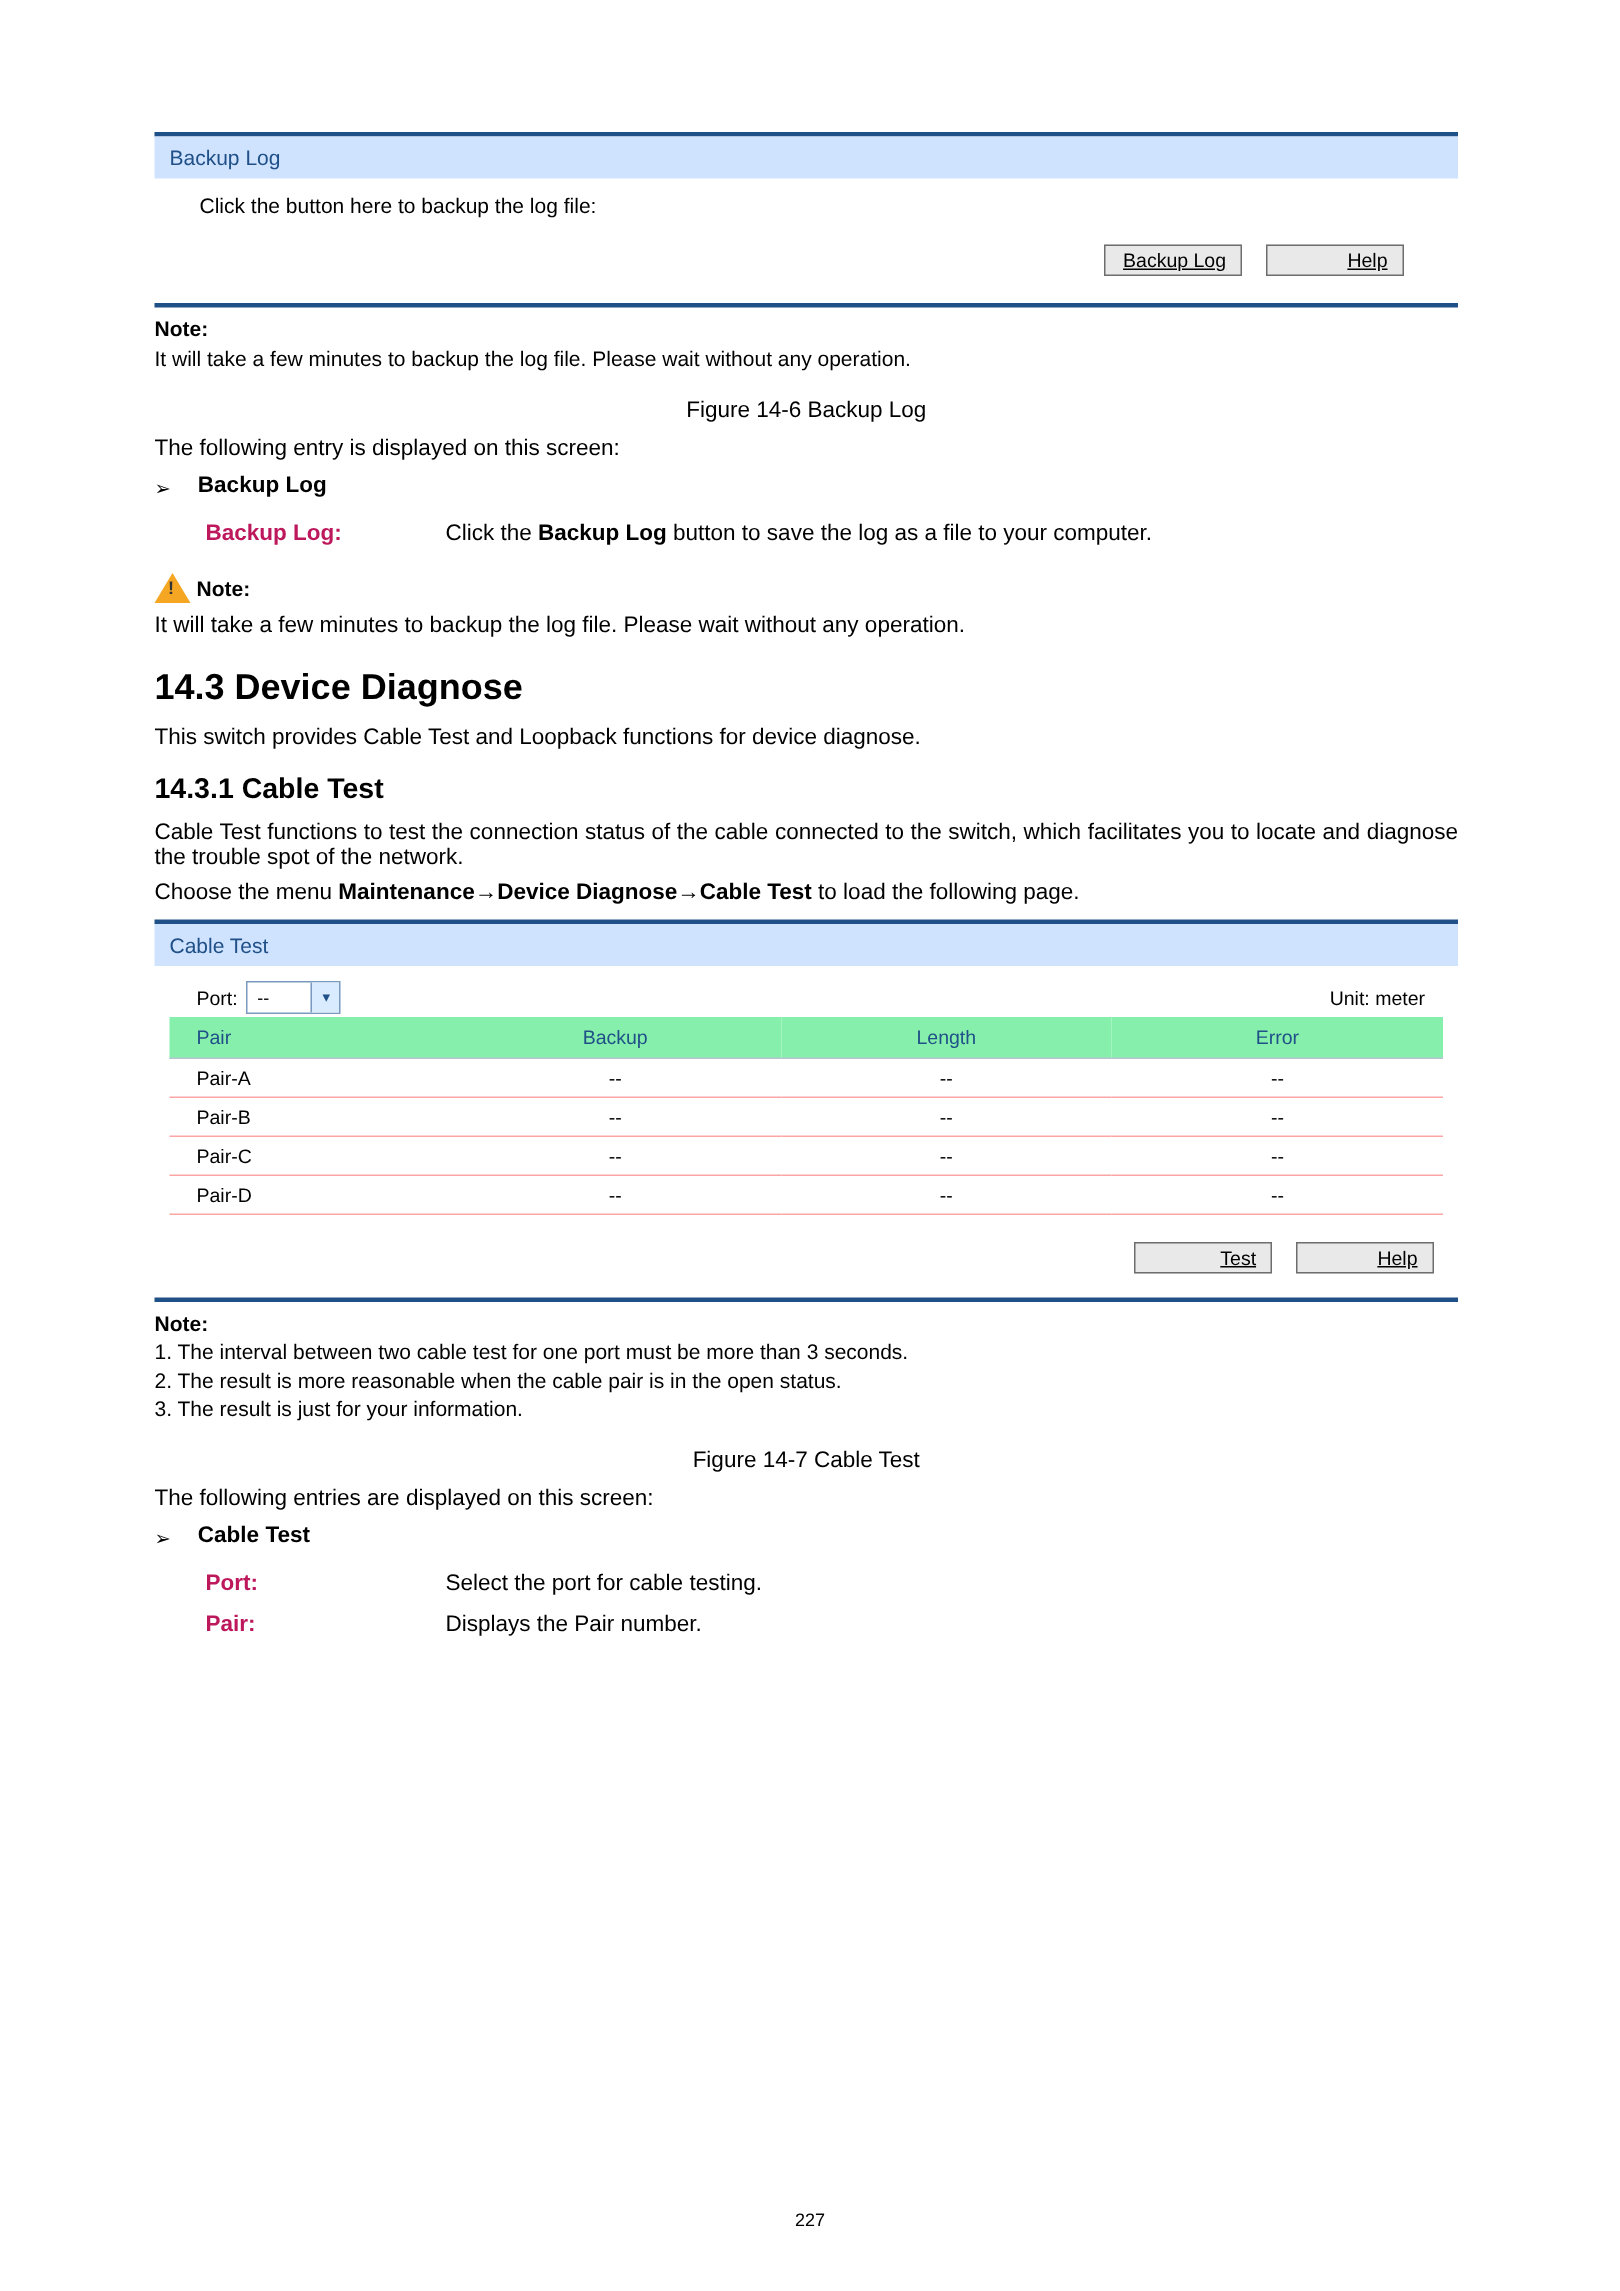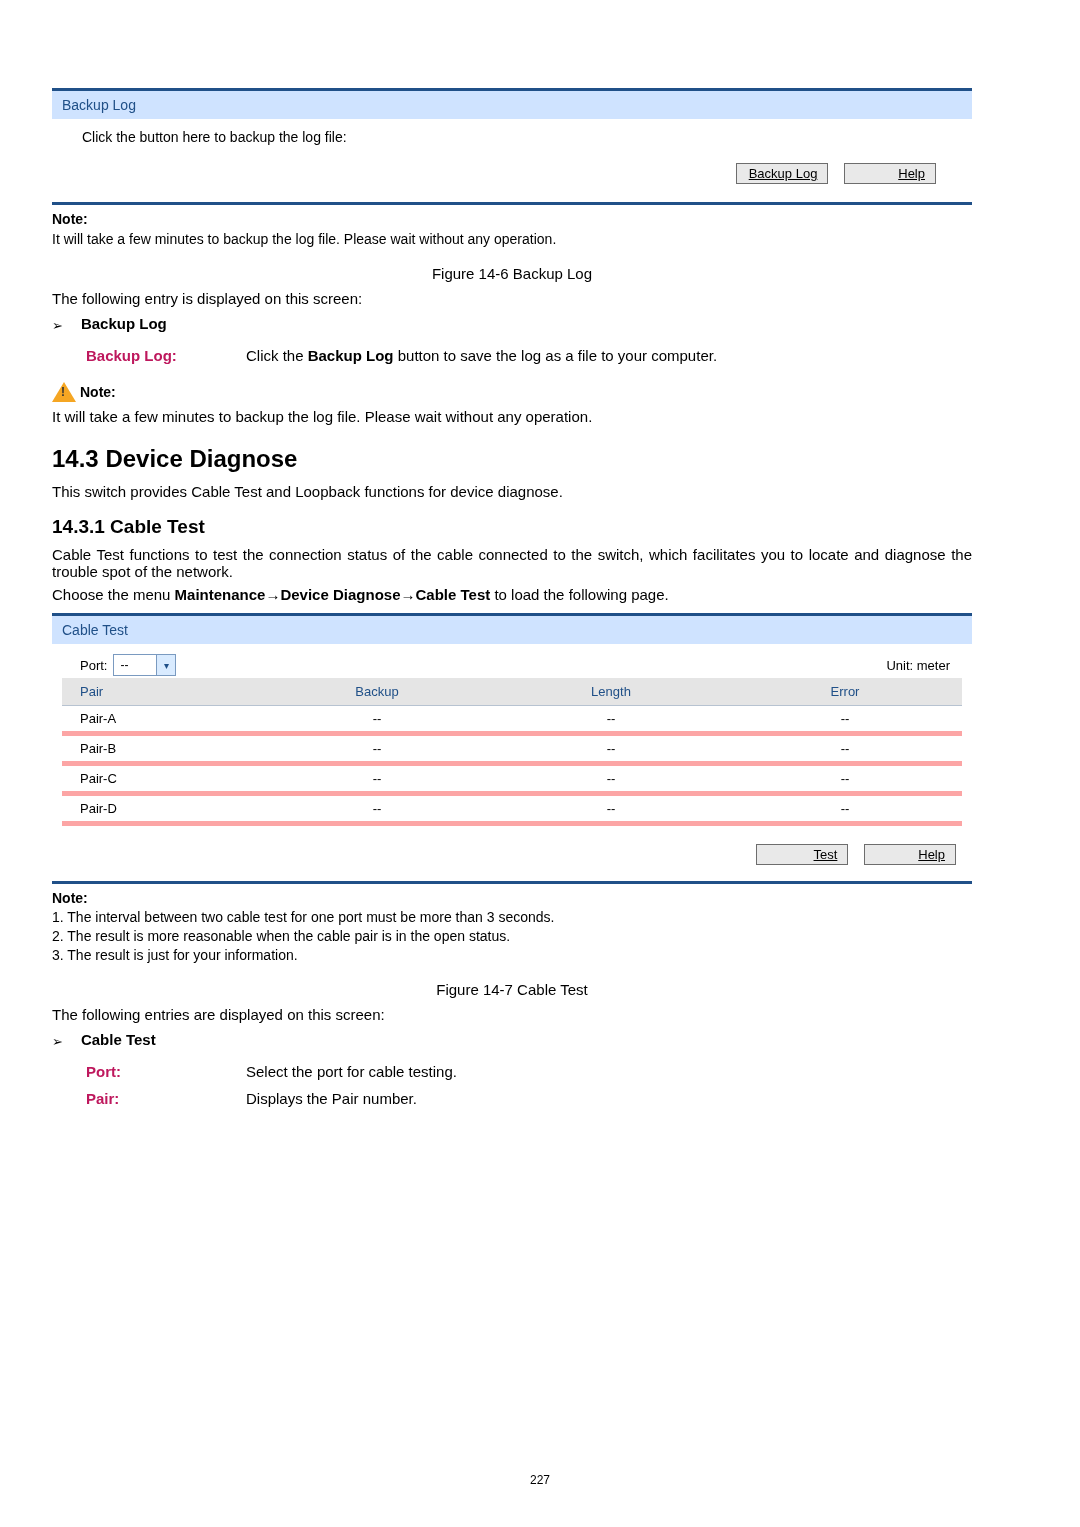--- a/index.html
+++ b/index.html
@@ -1,17 +1,17 @@
 <!DOCTYPE html>
 <html><head>
 <meta charset="utf-8">
 <style>
   html,body{margin:0;padding:0;background:#fff;}
   body{font-family:Arial,Helvetica,sans-serif;color:#000;font-size:15px;}
-  .page{width:1080px;min-height:1527px;margin:0 auto;box-sizing:border-box;padding:88px 108px 40px 52px;position:relative;}
+  .page{width:1080px;min-height:1527px;margin:0 auto;box-sizing:border-box;padding:88px 108px 40px 103px;position:relative;}
 
   
   .panel{border-top:3px solid #205088;border-bottom:3px solid #205088;margin-bottom:6px;}
   .panel-title{background:#cfe3ff;color:#205088;font-size:14px;padding:6px 10px;}
   .panel-body{padding:10px 30px 18px 30px;font-size:13px;}
   .panel-body-tight{padding:6px 10px 16px 10px;font-size:13px;}
   .btn-row{text-align:right;margin-top:18px;}
   .btn{display:inline-block;border:1px solid #6d6d6d;background:#e9e9e9;padding:2px 10px;font-size:13px;margin:0 6px;min-width:70px;text-decoration:underline;}
 
   .small-label{font-size:14px;}
@@ -36,22 +36,22 @@
   h2.doc-h2{font-size:24px;font-weight:bold;margin:20px 0 10px 0;}
   h3.doc-h3{font-size:19px;font-weight:bold;margin:16px 0 8px 0;}
 
   
   .ct-toprow{display:flex;justify-content:space-between;align-items:center;padding:4px 12px 2px 18px;font-size:13px;}
   .select{border:1px solid #7a9ac0;background:#fff;height:20px;display:inline-flex;align-items:center;}
   .select-val{padding:0 10px 0 6px;min-width:26px;font-size:12px;}
   .select-btn{background:#d9ebff;border-left:1px solid #7a9ac0;width:18px;height:100%;display:flex;align-items:center;justify-content:center;color:#205088;font-size:10px;}
 
   .ct-table{width:100%;border-collapse:collapse;font-size:13px;}
-  .ct-table th{background:#e5e5e5;color:#205088;font-weight:normal;padding:6px 0;border-bottom:1px solid #b7c3d1;}
-  .ct-table td{text-align:center;padding:5px 0;border-bottom:5px solid #fca5a5;background:#fff;}
+  .ct-table th{background:#86efac;color:#205088;font-weight:normal;padding:6px 0;border-bottom:1px solid #b7c3d1;}
+  .ct-table td{text-align:center;padding:5px 0;border-bottom:1px solid #fca5a5;background:#fff;}
   .ct-table td:first-child{padding-left:18px;text-align:left;}
   .ct-notes{font-size:14px;margin:3px 0;}
   .unit-label{color:#000000;font-size:13px;}
 
   .strong{font-weight:bold;}
   .page-num{position:absolute;bottom:40px;left:0;width:100%;text-align:center;font-size:12px;}
 </style>
 </head>
 <body>
 

